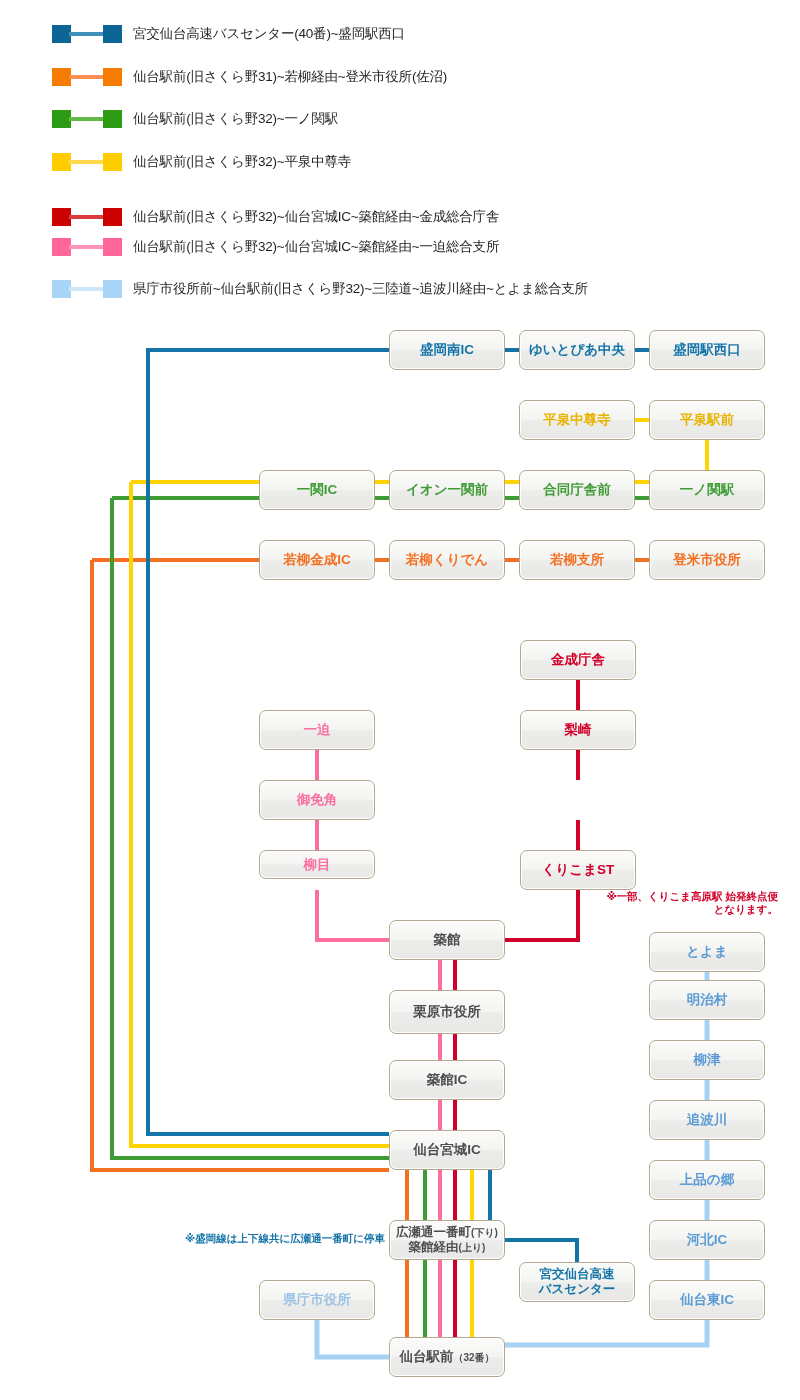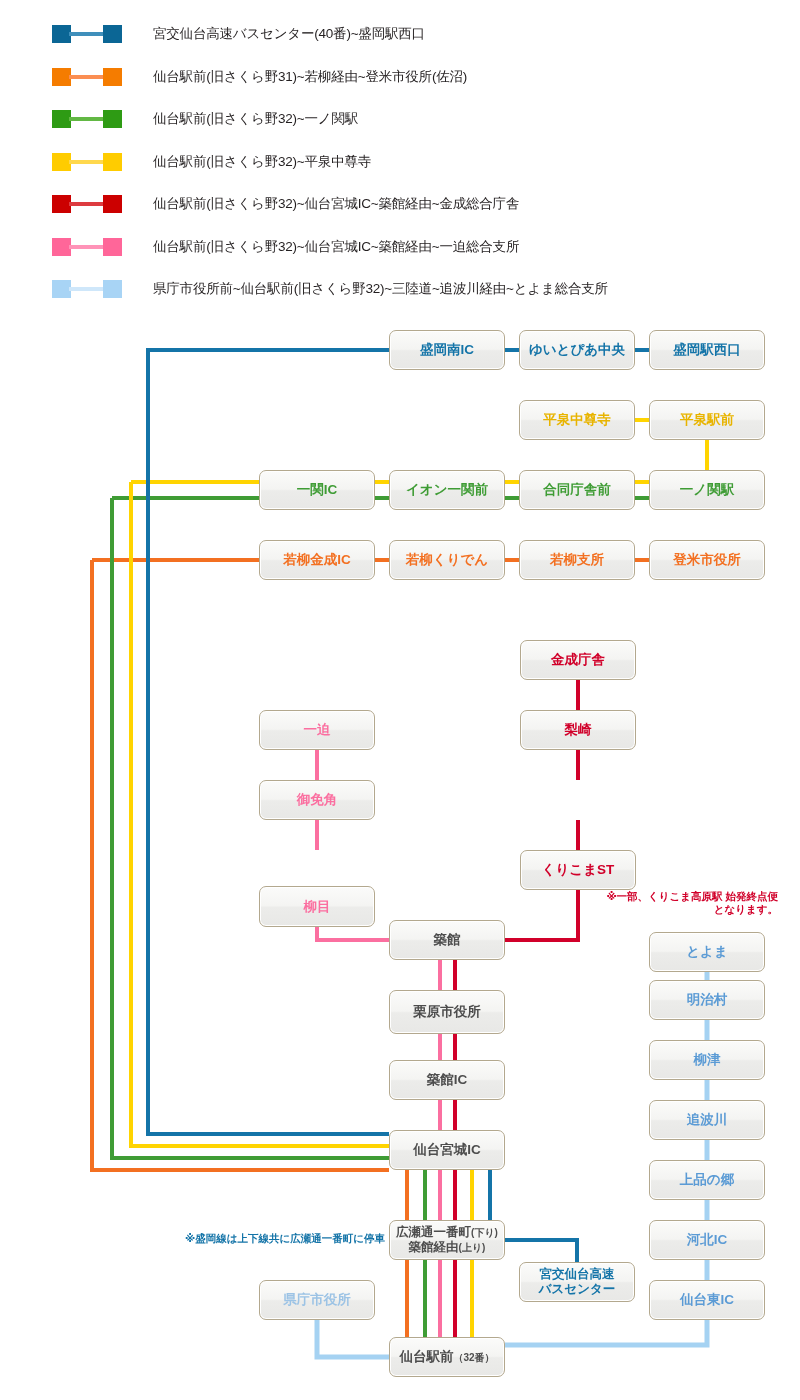--- a/index.html
+++ b/index.html
@@ -7,21 +7,21 @@
   html, body { margin:0; padding:0; }
   body {
     width:800px; height:1400px; position:relative;
     background:#ffffff;
     font-family:"Liberation Sans","DejaVu Sans",sans-serif;
     overflow:hidden;
   }
 
   
   #legend { position:absolute; left:0; top:0; width:800px; height:312px; }
-  .leg-row { position:absolute; left:52px; height:28px; display:flex; align-items:center;gap:20px; }
+  .leg-row { position:absolute; left:52px; height:28px; display:flex; align-items:center; }
   .leg-swatch { position:relative; width:70px; height:18px; flex:0 0 70px; }
   .leg-swatch .blk { position:absolute; top:0; width:19px; height:18px; }
   .leg-swatch .blk.l { left:0; }
   .leg-swatch .blk.r { right:0; }
   .leg-swatch .bar { position:absolute; left:17px; right:17px; top:7px; height:4px; }
   .leg-label { margin-left:11px; font-size:13.5px; color:#231f20; white-space:nowrap; letter-spacing:-0.2px; }
 
   
   #diagram { position:absolute; left:0; top:0; width:800px; height:1400px; }
   #lines { position:absolute; left:0; top:0; width:800px; height:1400px; }
@@ -80,21 +80,21 @@
 
   <div class="leg-row" style="top:148px">
     <span class="leg-swatch">
       <span class="blk l" style="background:#ffcc00"></span>
       <span class="bar" style="background:#ffd84d"></span>
       <span class="blk r" style="background:#ffcc00"></span>
     </span>
     <span class="leg-label">仙台駅前(旧さくら野32)~平泉中尊寺</span>
   </div>
 
-  <div class="leg-row" style="top:190px">
+  <div class="leg-row" style="top:203px">
     <span class="leg-swatch">
       <span class="blk l" style="background:#cc0000"></span>
       <span class="bar" style="background:#dd3b40"></span>
       <span class="blk r" style="background:#cc0000"></span>
     </span>
     <span class="leg-label">仙台駅前(旧さくら野32)~仙台宮城IC~築館経由~金成総合庁舎</span>
   </div>
 
   <div class="leg-row" style="top:233px">
     <span class="leg-swatch">
@@ -264,21 +264,21 @@
 <div class="node" style="left:520px; top:850px; width:116px; height:40px; color:#d1002a">
   <span>くりこまST</span>
     </div>
 
 <div class="node" style="left:259px; top:710px; width:116px; height:40px; color:#fb6fa0">
   <span>一迫</span>
     </div>
 <div class="node" style="left:259px; top:780px; width:116px; height:40px; color:#fb6fa0">
   <span>御免角</span>
     </div>
-<div class="node" style="left:259px; top:886px; width:116px; height:41px; color:#fb6fa0">
+<div class="node" style="left:259px; top:850px; width:116px; height:29px; color:#fb6fa0">
   <span>柳目</span>
     </div>
 
 <div class="node" style="left:389px; top:920px; width:116px; height:40px; color:#4d4d4d">
   <span>築館</span>
     </div>
 <div class="node" style="left:389px; top:990px; width:116px; height:44px; color:#4d4d4d">
   <span>栗原市役所</span>
     </div>
 <div class="node" style="left:389px; top:1060px; width:116px; height:40px; color:#4d4d4d">

